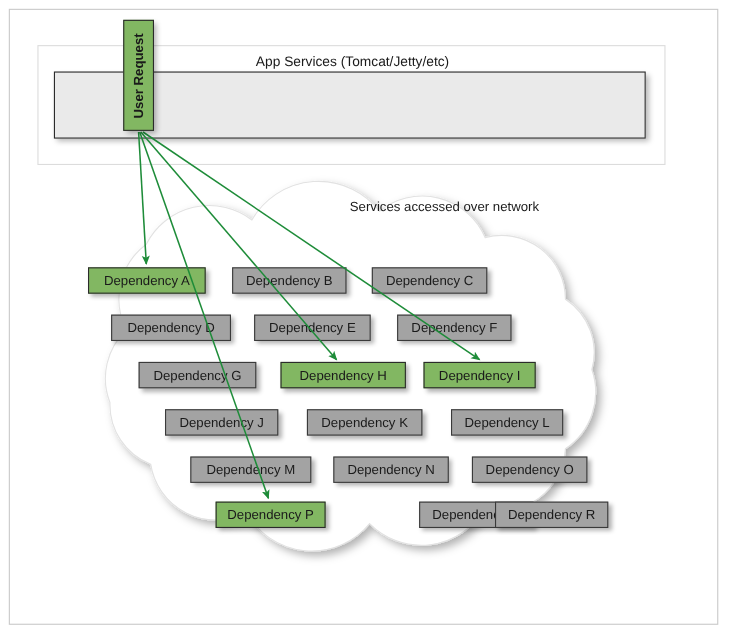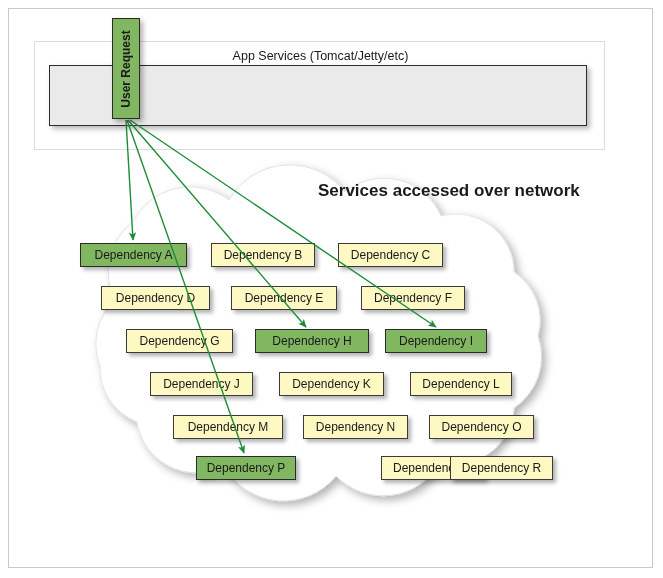--- a/index.html
+++ b/index.html
@@ -91,36 +91,35 @@
     left: 0; top: 0;
     width: 663px; height: 578px;
     z-index: 5;
   }
 
   
   #services-label {
     position: absolute;
     left: 318px;
     top: 181px;
-    font-size: 17px;
+    font-size: 12px;
     color: #1a1a1a;
     white-space: nowrap;
     z-index: 20;
-    font-weight: bold;
   }
 
   
   .dep {
     position: absolute;
     height: 24px;
     line-height: 22px;
     text-align: center;
     font-size: 12px;
     color: #1a1a1a;
-    background: #fef9c3;
+    background: #a3a3a3;
     border: 1.5px solid #3a3a3a;
     box-sizing: border-box;
     box-shadow: 3px 3px 4px rgba(0,0,0,0.30);
     z-index: 25;
     white-space: nowrap;
   }
   .dep.hl {
     background: #82b762;
     border-color: #2b2b2b;
   }

